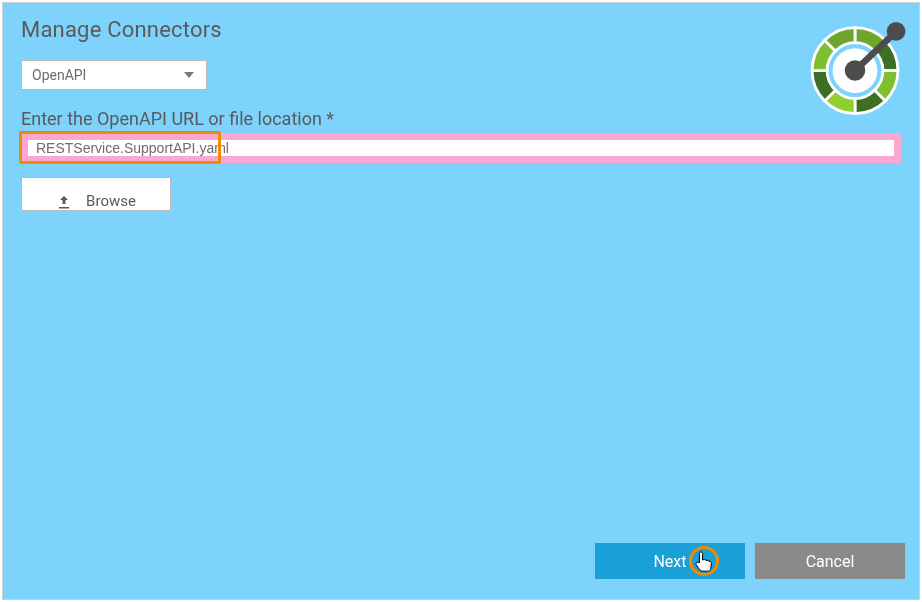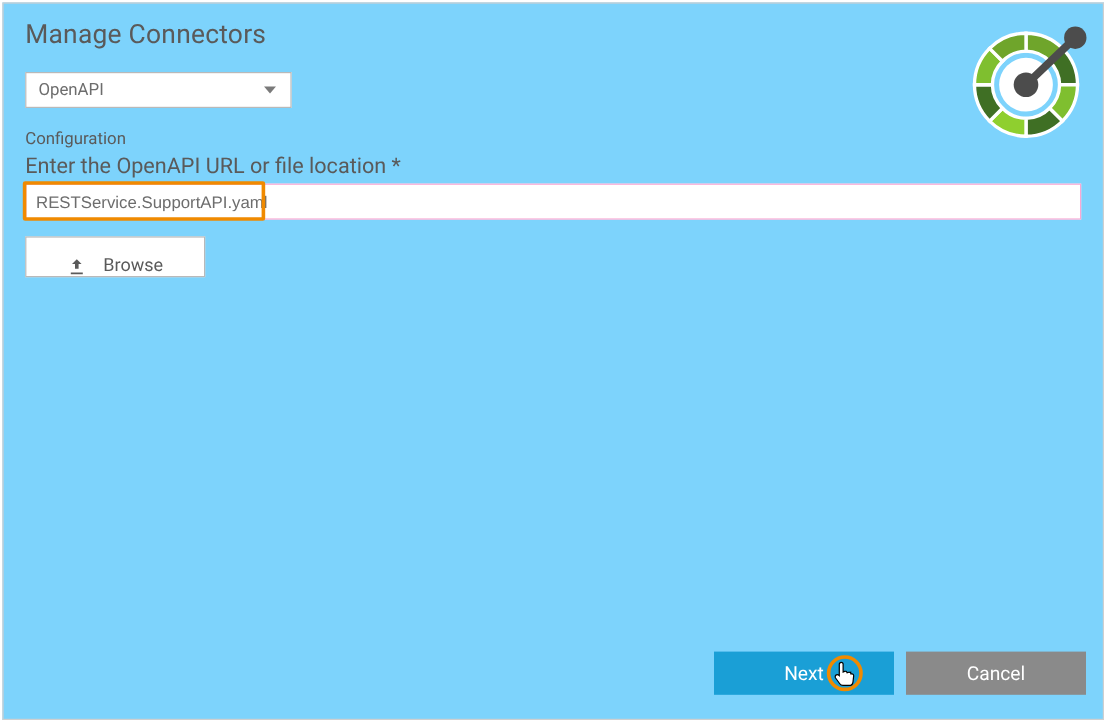--- a/index.html
+++ b/index.html
@@ -6,32 +6,32 @@
   html, body { width: 922px; height: 602px; font-family: "Segoe UI", Roboto, Arial, sans-serif; }
   body { background: #fff; color: #4a4a4a; position: relative; }
   .panel {
     position: absolute; inset: 2px; border: 1px solid #cfcfcf; background: #7dd3fc;
     display: flex; flex-direction: column;
   }
   .header-row { position: relative; padding: 14px 18px 6px 18px; }
   .title { font-size: 22px; font-weight: 400; color: #5a5a5a; letter-spacing: .2px; }
   .logo { position: absolute; right: 8px; top: 6px; width: 112px; height: 112px; }
   .dropdown {
-    margin: 12px 0 0 18px; width: 222px; height: 30px;
+    margin: 12px 0 0 18px; width: 186px; height: 30px;
     border: 1px solid #b9b9b9; display: flex; align-items: center;
     padding: 0 8px 0 10px; font-size: 14px; color: #6d6d6d; cursor: pointer;
     justify-content: space-between; background: #fff;
   }
   .dropdown .arrow { width: 0; height: 0; border-left: 5px solid transparent;
     border-right: 5px solid transparent; border-top: 6px solid #7a7a7a; margin-right: 4px; }
   .section { padding: 18px 18px 0 18px; }
   .cfg-label { font-size: 14px; color: #5a5a5a; margin-bottom: 4px; }
   .cfg-sub { font-size: 18px; color: #5a5a5a; margin-bottom: 4px; }
   .url-input {
-    width: 100%; height: 30px; border: 1px solid #f9a8d4; background: #fff;
+    width: 100%; height: 30px; border: 7px solid #f9a8d4; background: #fff;
     font-size: 14px; color: #6d6d6d; padding: 0 8px; outline: none;
   }
   .url-wrap { position: relative; }
   .url-focus-ring {
     position: absolute; left: -2px; top: -2px; height: 33px; width: 202px;
     border: 3px solid #f08a00; border-radius: 2px; pointer-events: none;
   }
   .browse-btn {
     margin-top: 14px; width: 150px; height: 34px; border: 1px solid #b9b9b9;
     background: #fff; display: flex; align-items: flex-end; justify-content: center;
@@ -86,21 +86,20 @@
       </g>
     </svg>
   </div>
 
   <div class="dropdown">
     <span>OpenAPI</span>
     <span class="arrow"></span>
   </div>
 
   <div class="section">
-    <div class="cfg-label">Configuration</div>
     <div class="cfg-sub">Enter the OpenAPI URL or file location *</div>
 
     <div class="url-wrap">
       <input class="url-input" type="text" value="RESTService.SupportAPI.yaml" style="">
       <div class="url-focus-ring"></div>
     </div>
 
     <div class="browse-btn">
       <span class="upload-icon">
         <svg width="16" height="16" viewBox="0 0 16 16">

